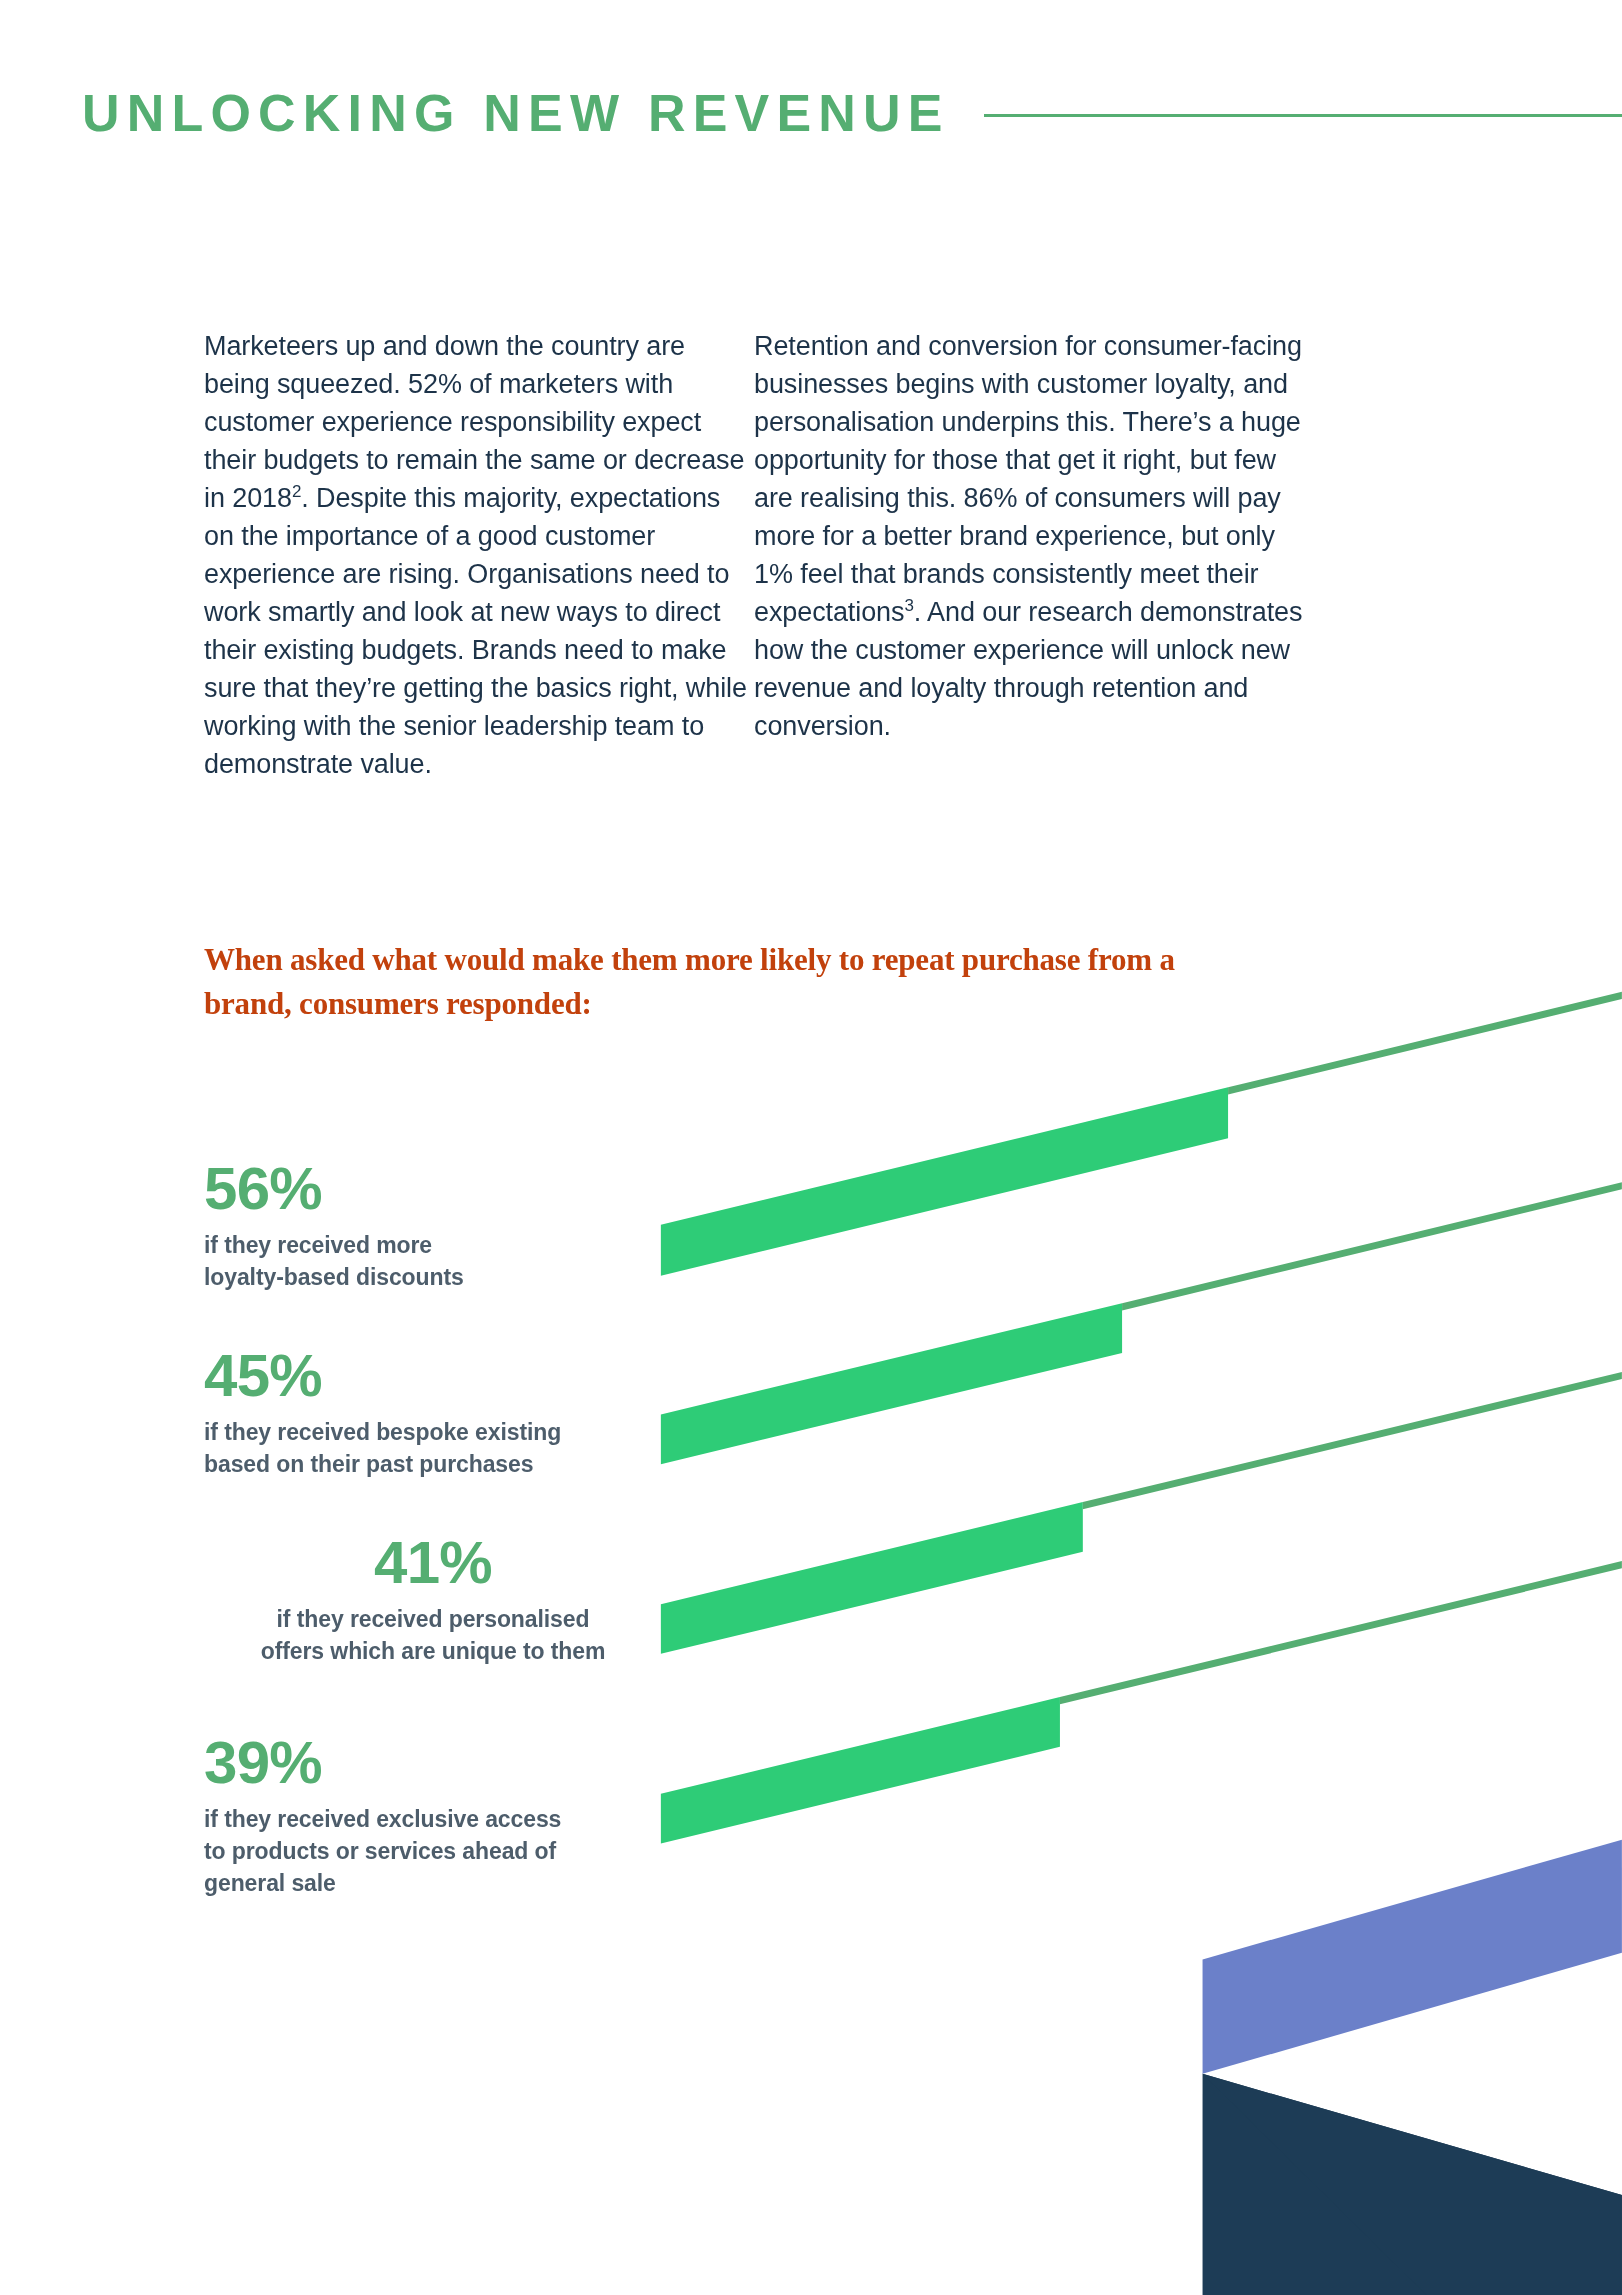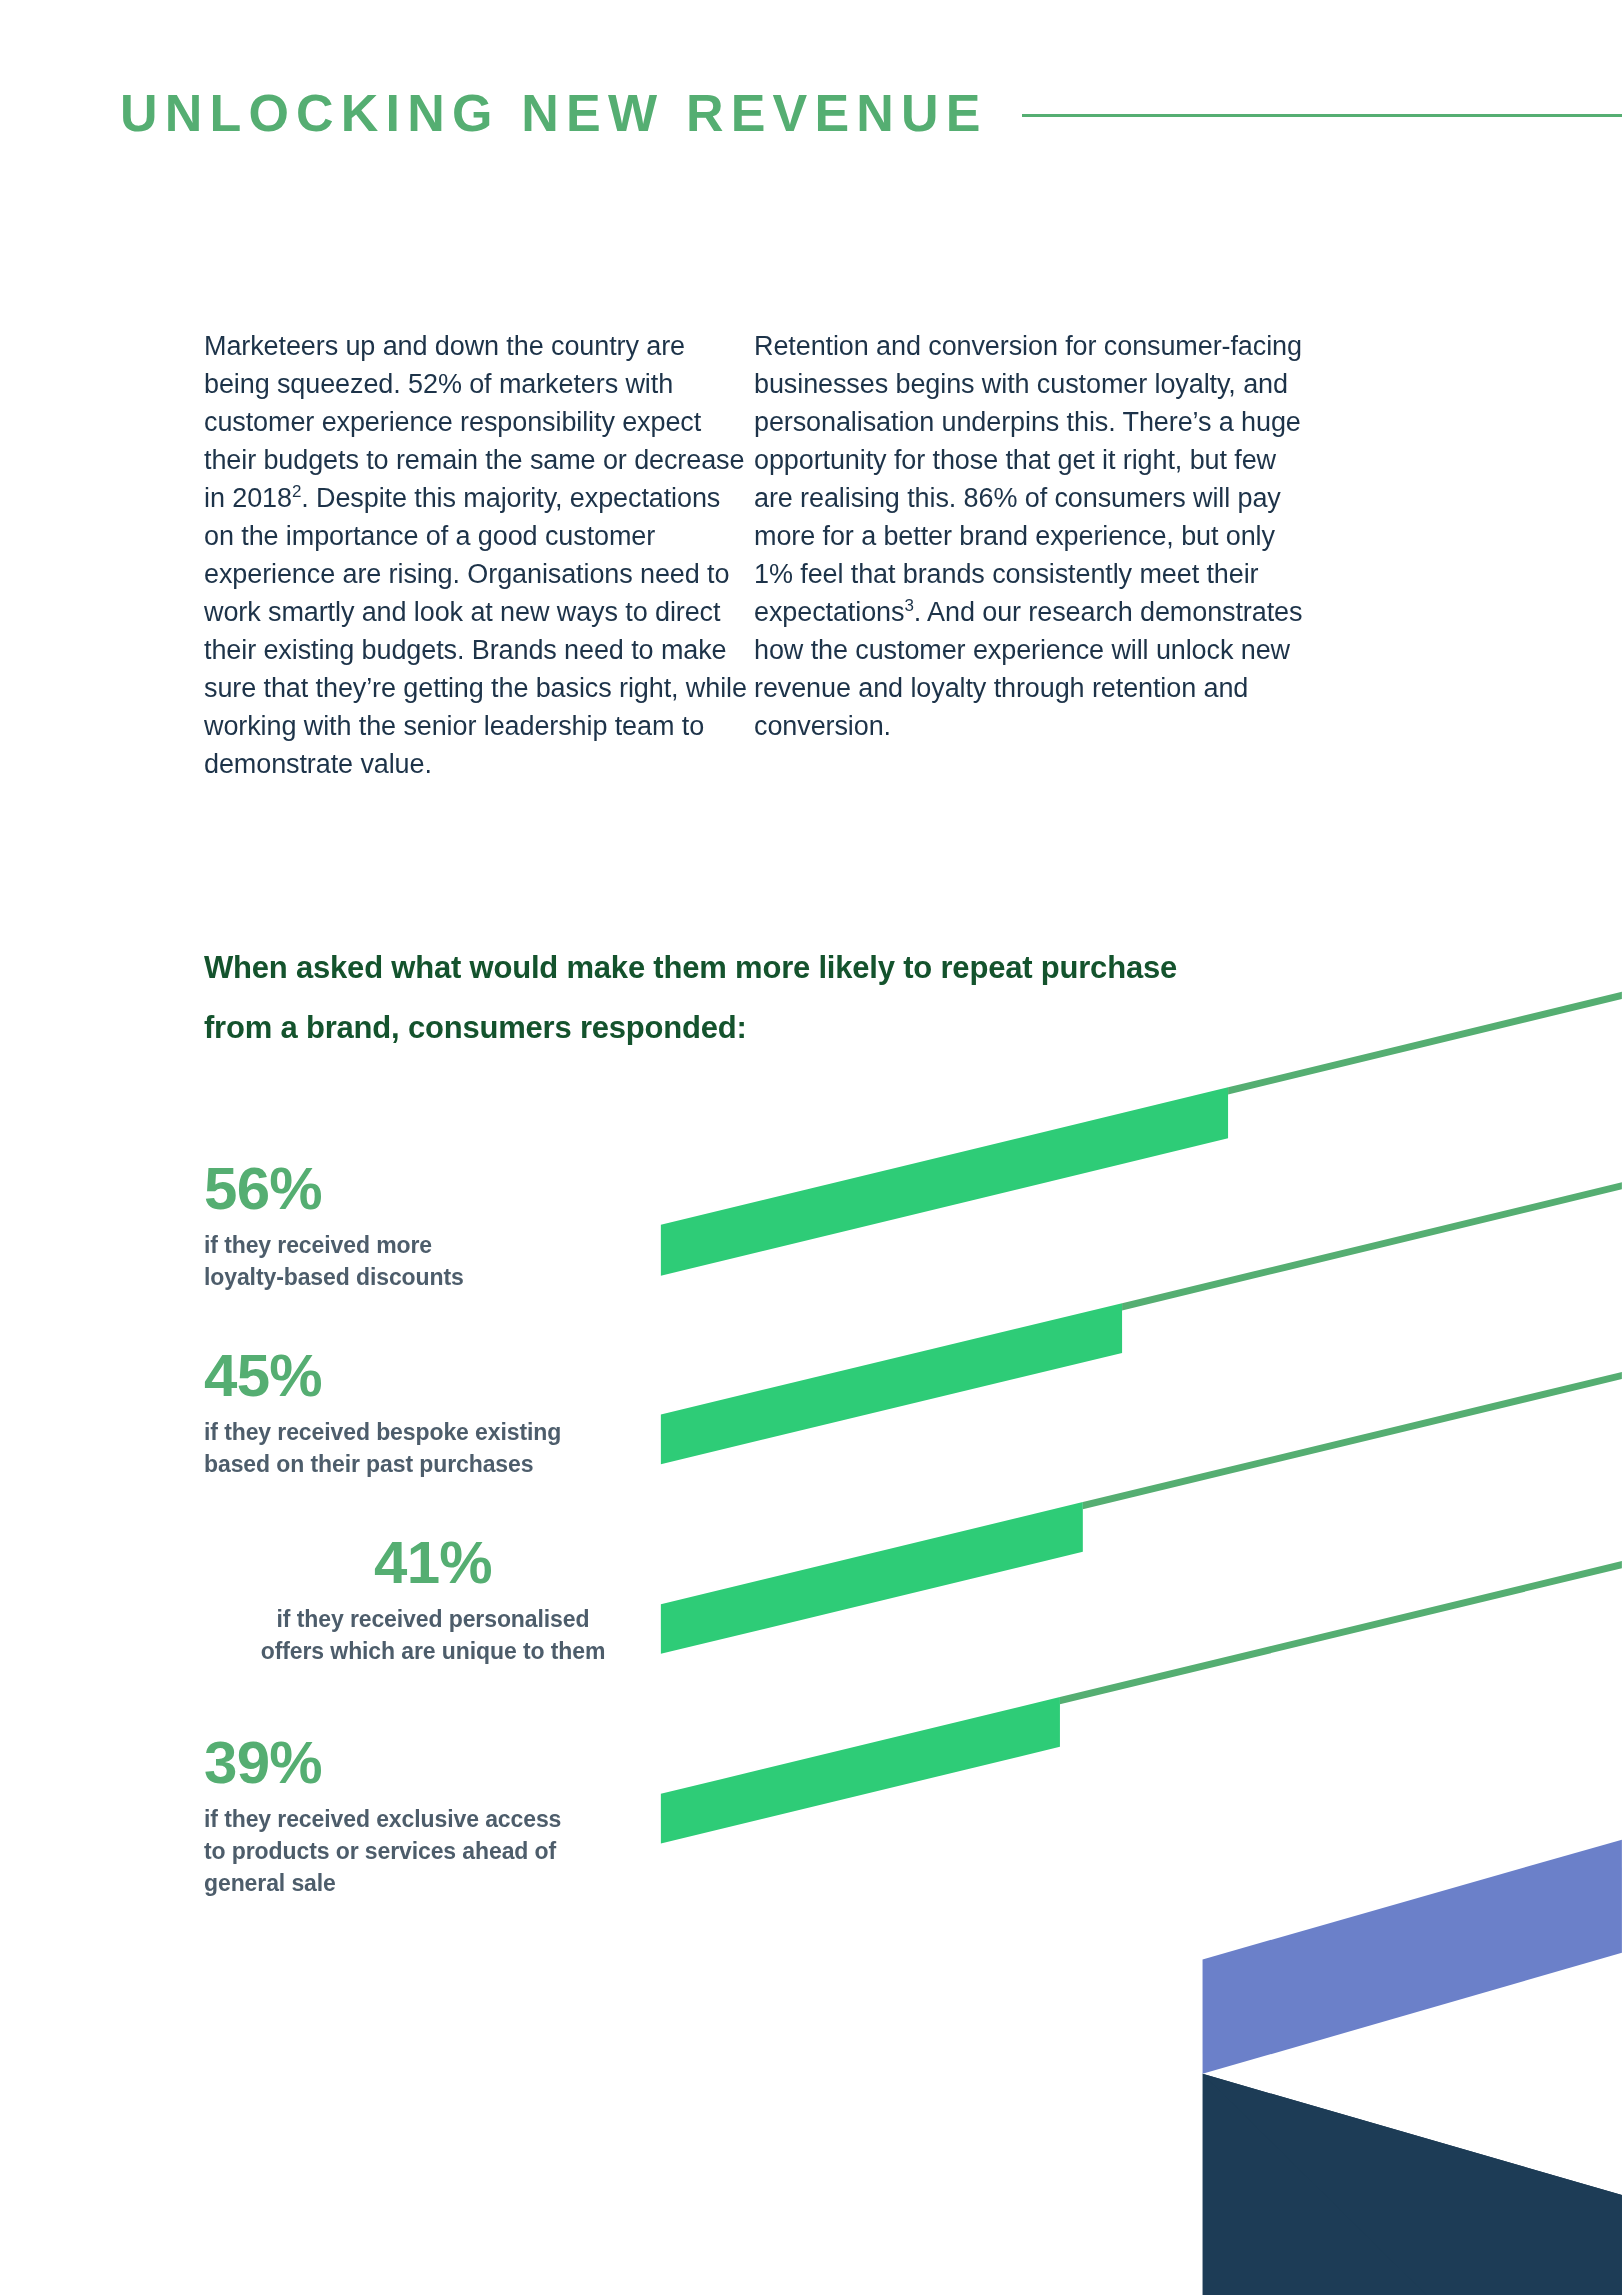--- a/index.html
+++ b/index.html
@@ -23,21 +23,21 @@
   .header {
     position: absolute;
     left: 0;
     top: 77px;
     width: 1622px;
     height: 72px;
     display: flex;
     align-items: center;
   }
   .page-title {
-    margin-left: 120px;
+    margin-left: 82px;
     font-family: "Liberation Sans", sans-serif;
     font-weight: 700;
     font-size: 52px;
     letter-spacing: 7.2px;
     color: #55ae72;
     white-space: nowrap;
     line-height: 1;
   }
   .title-rule {
     flex: 1 1 auto;
@@ -74,25 +74,25 @@
     vertical-align: super;
     line-height: 0;
   }
 
   
   .question {
     position: absolute;
     left: 204px;
     top: 938px;
     width: 1047px;
-    font-family: Liberation Sans, sans-serif;
+    font-family: Liberation Serif, serif;
     font-weight: 700;
     font-size: 31px;
-    line-height: 60px;
-    color: #14532d;
+    line-height: 44px;
+    color: #c2410c;
     letter-spacing: -0.2px;
   }
 
   
   .stats {
     position: absolute;
     left: 204px;
     top: 1158px;
     width: 458px;
   }

